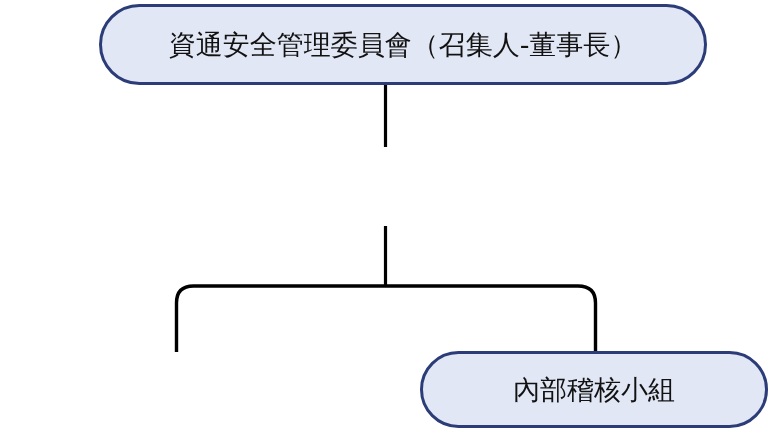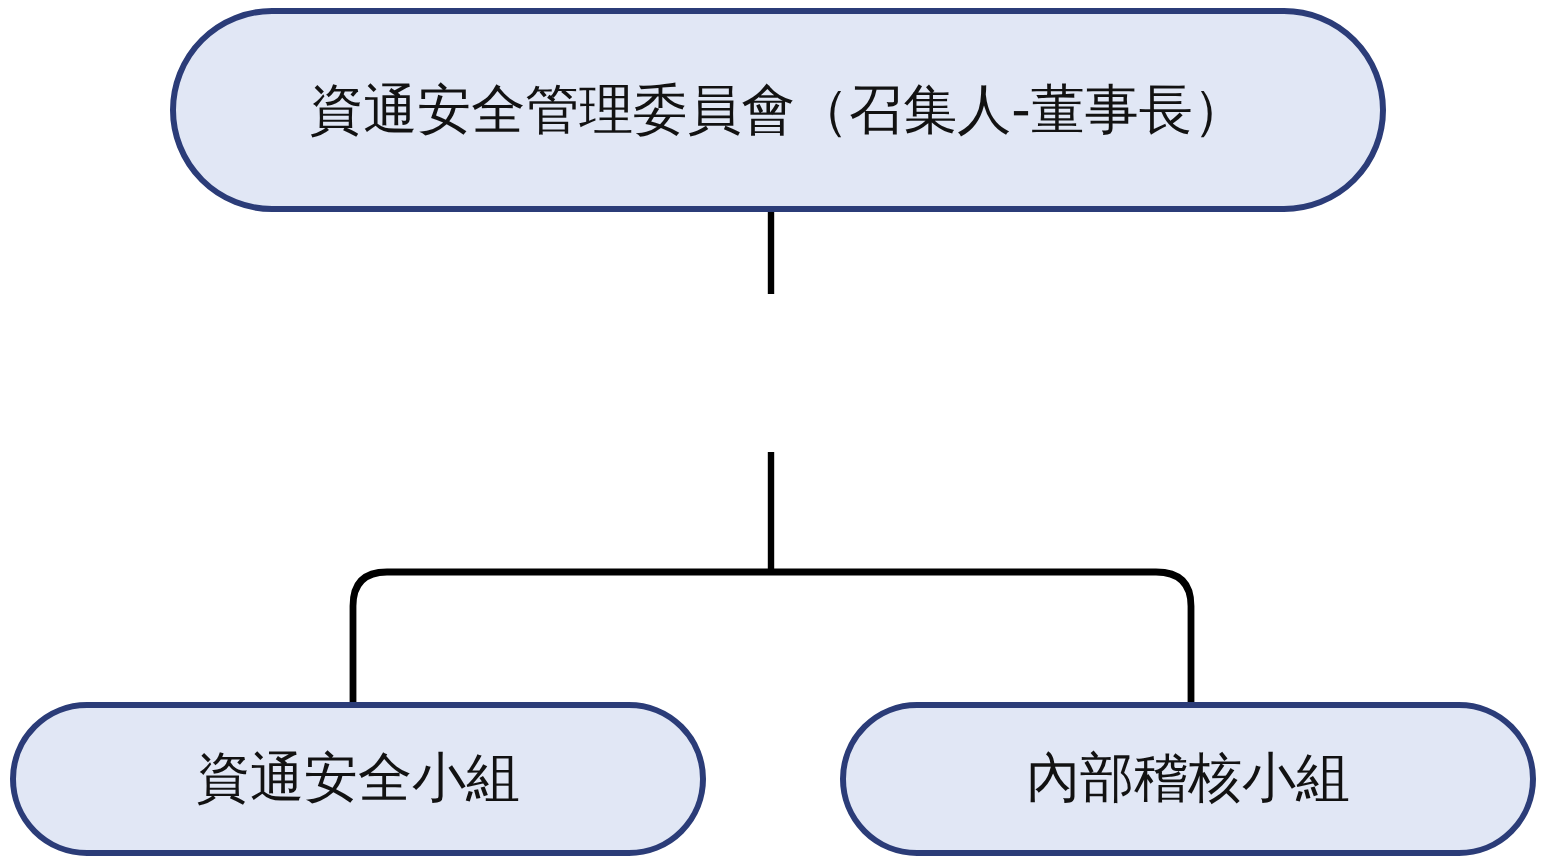--- a/index.html
+++ b/index.html
@@ -33,24 +33,24 @@
     font-size: 27px;
     line-height: 1;
     color: #121212;
     letter-spacing: 0px;
     white-space: nowrap;
     font-weight: 400;
     text-align: center;
   }
   
   #node-committee {
-    left: 85px;
+    left: 99px;
     top: 4px;
     width: 608px;
-    height: 102px;
+    height: 81px;
   }
   #node-representative {
     left: 87px;
     top: 146px;
     width: 599px;
     height: 81px;
   }
   #node-security-team {
     left: 5px;
     top: 351px;
@@ -86,21 +86,18 @@
     <line x1="385.5" y1="226" x2="385.5" y2="287" stroke="#000000" stroke-width="3.2"></line>
 
     <path d="M 176.5 352 L 176.5 303 Q 176.5 286 193.5 286 L 578 286 Q 595.5 286 595.5 303 L 595.5 352" fill="none" stroke="#000000" stroke-width="3.4" stroke-linecap="butt"></path>
   </svg>
 
   <div class="node" id="node-committee">
     <span class="node-label">資通安全管理委員會（召集人-董事長）</span>
   </div>
 
 
-  <div class="node" id="node-security-team">
-    <span class="node-label">資通安全小組</span>
-  </div>
 
   <div class="node" id="node-audit-team">
     <span class="node-label">內部稽核小組</span>
   </div>
 
 </div>
 
 </body></html>

